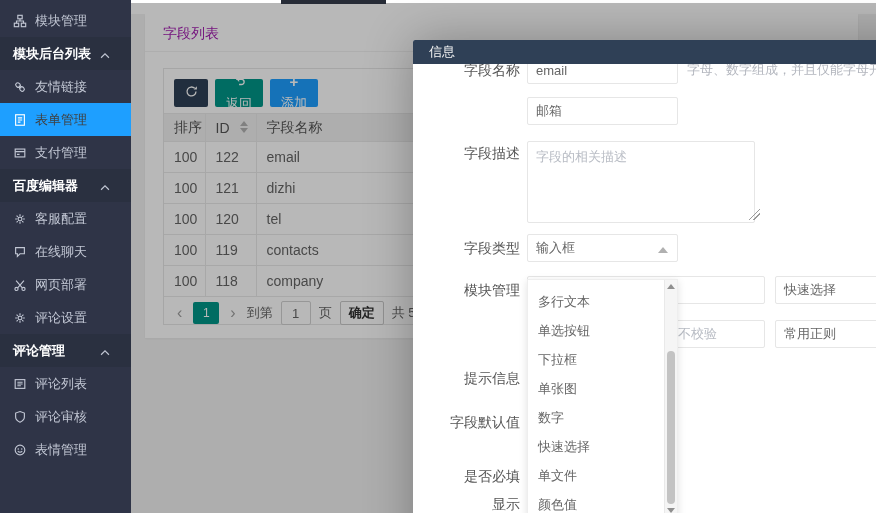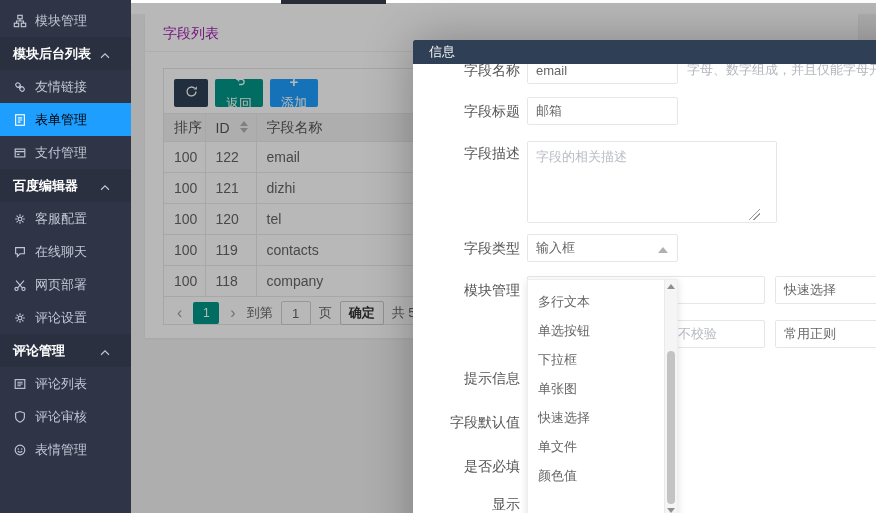--- a/index.html
+++ b/index.html
@@ -5,21 +5,21 @@
   * { margin:0; padding:0; box-sizing:border-box; }
   html,body { width:876px; height:513px; }
   body { font-family:"Liberation Sans","DejaVu Sans",sans-serif; font-size:14px; color:#666; }
   #app { position:relative; width:876px; height:513px; overflow:hidden; background:#f2f2f2; }
 
   
   .sidebar { position:absolute; left:0; top:0; width:131px; height:513px; background:#2f3447; z-index:20; padding-top:4px; }
   .side-item { height:33px; display:flex; align-items:center; padding-left:13px; color:#c2c7d4; font-size:13px; cursor:pointer; white-space:nowrap; }
   .side-item .ic { width:14px; height:14px; margin-right:8px; flex:0 0 14px; display:inline-flex; }
   .side-item.header { color:#fff; font-weight:bold; background:#2a3040; position:relative; }
-  .side-item.active { background:#1e9fff; color:#000000; }
+  .side-item.active { background:#1e9fff; color:#404040; }
   .side-item.active .ic svg * { stroke:#fff; }
   .chev { position:absolute; right:11px; top:12px; }
   .ic svg { width:14px; height:14px; }
   .ic svg * { stroke:#c2c7d4; fill:none; stroke-width:1.3; }
   .ic svg .fil { fill:#c2c7d4; stroke:none; }
 
   
   .top-strip { position:absolute; left:131px; top:0; right:0; height:3px; background:#ffffff; z-index:12; }
   .band { position:absolute; left:131px; top:3px; right:0; height:11px; background:#fff; z-index:1; }
   .tab-fragment { position:absolute; left:281px; top:0; width:105px; height:4px; background:#272c37; z-index:13; }
@@ -64,21 +64,21 @@
   
   .modal { position:absolute; left:413px; top:40px; width:600px; height:560px; z-index:40; box-shadow:1px 1px 50px rgba(0,0,0,.3); border-radius:2px; background:#fff; }
   .modal-header { height:24px; line-height:24px; background:#2f4056; color:#f5f5f5; padding-left:16px; font-size:13px; border-radius:2px 2px 0 0; cursor:move; }
   .modal-body { position:absolute; left:0; top:24px; width:100%; height:536px; background:#fff; overflow:hidden; }
 
   .flabel { position:absolute; left:0; width:107px; text-align:right; color:#555; line-height:28px; white-space:nowrap; }
   .ctl { position:absolute; background:#fff; border:1px solid #e6e6e6; border-radius:2px; color:#666; font-size:13px; }
   .inp { height:28px; padding:0 8px; font-family:inherit; width:151px; }
   input.ctl::placeholder, textarea.ctl::placeholder { color:#b8bcc4; }
   .hint { position:absolute; left:274px; top:-8px; line-height:28px; color:#b3b6be; font-size:13px; white-space:nowrap; }
-  textarea.ctl { width:250px; height:82px; padding:6px 8px; resize:none; font-family:inherit; line-height:18px; }
+  textarea.ctl { width:228px; height:82px; padding:6px 8px; resize:none; font-family:inherit; line-height:18px; }
   .rs { position:absolute; left:336px; top:145px; width:11px; height:11px; background:
        linear-gradient(135deg, transparent 48%, #9a9a9a 48%, #9a9a9a 54%, transparent 54%, transparent 68%, #9a9a9a 68%, #9a9a9a 74%, transparent 74%); pointer-events:none; }
   .select { display:flex; align-items:center; padding:0 8px; height:28px; position:absolute; cursor:pointer; }
   .caret-up { position:absolute; right:9px; top:12px; width:0; height:0; border-left:5px solid transparent; border-right:5px solid transparent; border-bottom:6px solid #b0b0b0; }
 
   .dropdown { position:absolute; left:114px; top:215px; width:151px; height:239px; background:#fff; border:1px solid #eee; box-shadow:0 2px 8px rgba(0,0,0,.12); z-index:30; overflow:hidden; }
   .dd-list { margin-top:-22px; }
   .dd-item { height:29px; line-height:29px; padding-left:10px; font-size:13px; color:#666; cursor:pointer; white-space:nowrap; }
   .sbar { position:absolute; right:0; top:0; width:13px; height:100%; background:#f5f5f5; border-left:1px solid #e9e9e9; }
   .sb-up,.sb-dn { position:absolute; left:0; width:12px; height:14px; cursor:pointer; }
@@ -314,21 +314,20 @@
   <div class="shade"></div>
 
   <div class="modal">
     <div class="modal-header">信息</div>
     <div class="modal-body">
 
       <div class="flabel" style="top:-8px">字段名称</div>
       <input class="ctl inp" style="position: absolute; left: 114px; top: -8px;" value="email">
       <div class="hint">字母、数字组成，并且仅能字母开头</div>
 
-      <div class="flabel" style="top:33px">字段标题</div>
       <input class="ctl inp" style="position: absolute; left: 114px; top: 33px;" value="邮箱">
 
       <div class="flabel" style="top:79px;line-height:20px">字段描述</div>
       <textarea class="ctl" style="position: absolute; left: 114px; top: 77px;" placeholder="字段的相关描述"></textarea>
       <div class="rs"></div>
 
       <div class="flabel" style="top:170px">字段类型</div>
       <div class="ctl select" style="left:114px;top:170px;width:151px">
         <span>输入框</span>
         <i class="caret-up"></i>
@@ -346,35 +345,36 @@
       </div>
       <div class="ctl select" style="left:362px;top:256px;width:125px">
         <span>常用正则</span>
 
       </div>
 
       <div class="flabel" style="top:300px">提示信息</div>
       <input class="ctl inp" style="position: absolute; left: 114px; top: 300px;">
       <div class="flabel" style="top:344px">字段默认值</div>
       <input class="ctl inp" style="position: absolute; left: 114px; top: 344px;">
-      <div class="flabel" style="top:388px">是否必填</div>
+      <div class="flabel" style="top:398px">是否必填</div>
 
       <div class="flabel" style="top:426px">显示</div>
       <span class="radio on" style="left:114px;top:428px"></span>
       <span class="radio-lb" style="left:138px;top:430px">是</span>
       <span class="radio off" style="left:170px;top:428px"></span>
       <span class="radio-lb" style="left:194px;top:430px">否</span>
 
       <div class="dropdown">
         <div class="dd-list">
           <div class="dd-item">输入框</div>
           <div class="dd-item">多行文本</div>
           <div class="dd-item">单选按钮</div>
           <div class="dd-item">下拉框</div>
           <div class="dd-item">单张图</div>
+          <div class="dd-item">数字</div>
           <div class="dd-item">快速选择</div>
           <div class="dd-item">单文件</div>
           <div class="dd-item">颜色值</div>
         </div>
         <div class="sbar">
           <span class="sb-up">
               <i></i>
             </span>
           <span class="sb-thumb"></span>
           <span class="sb-dn">

